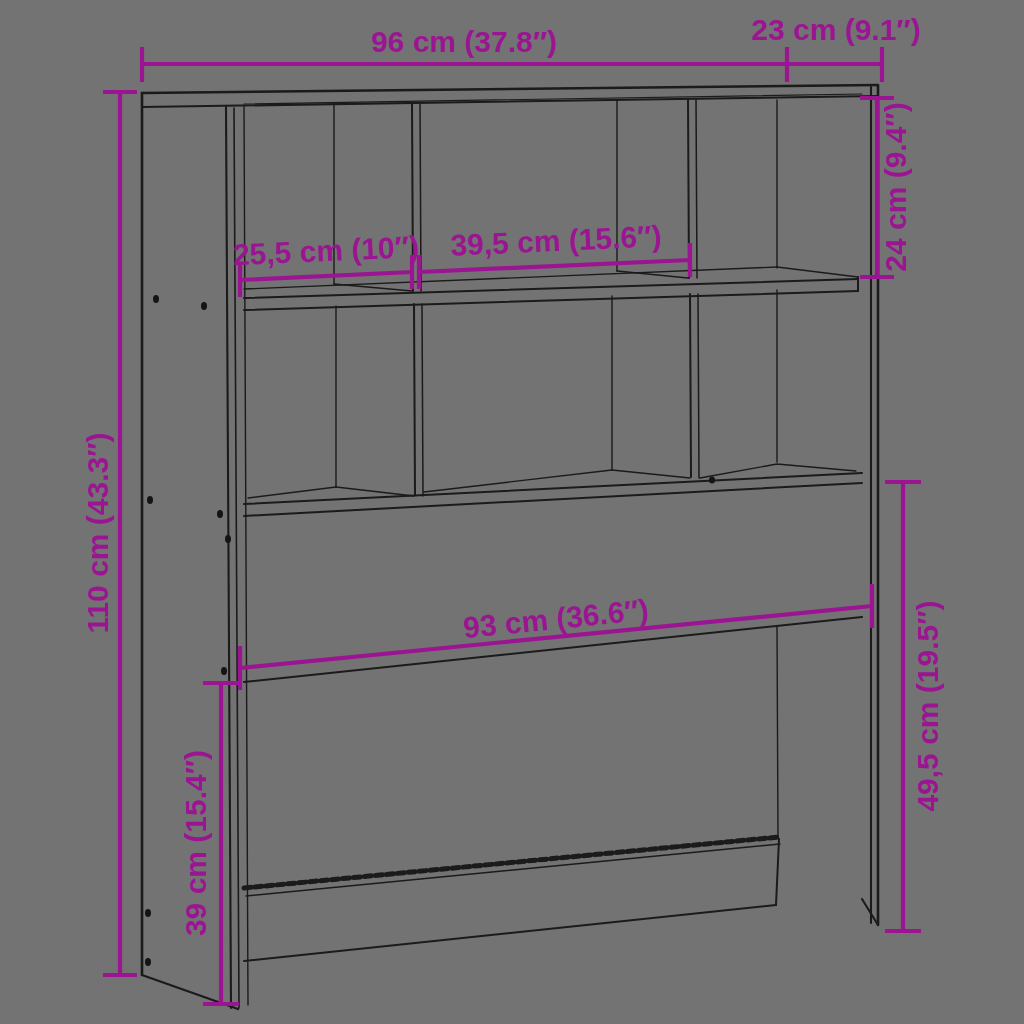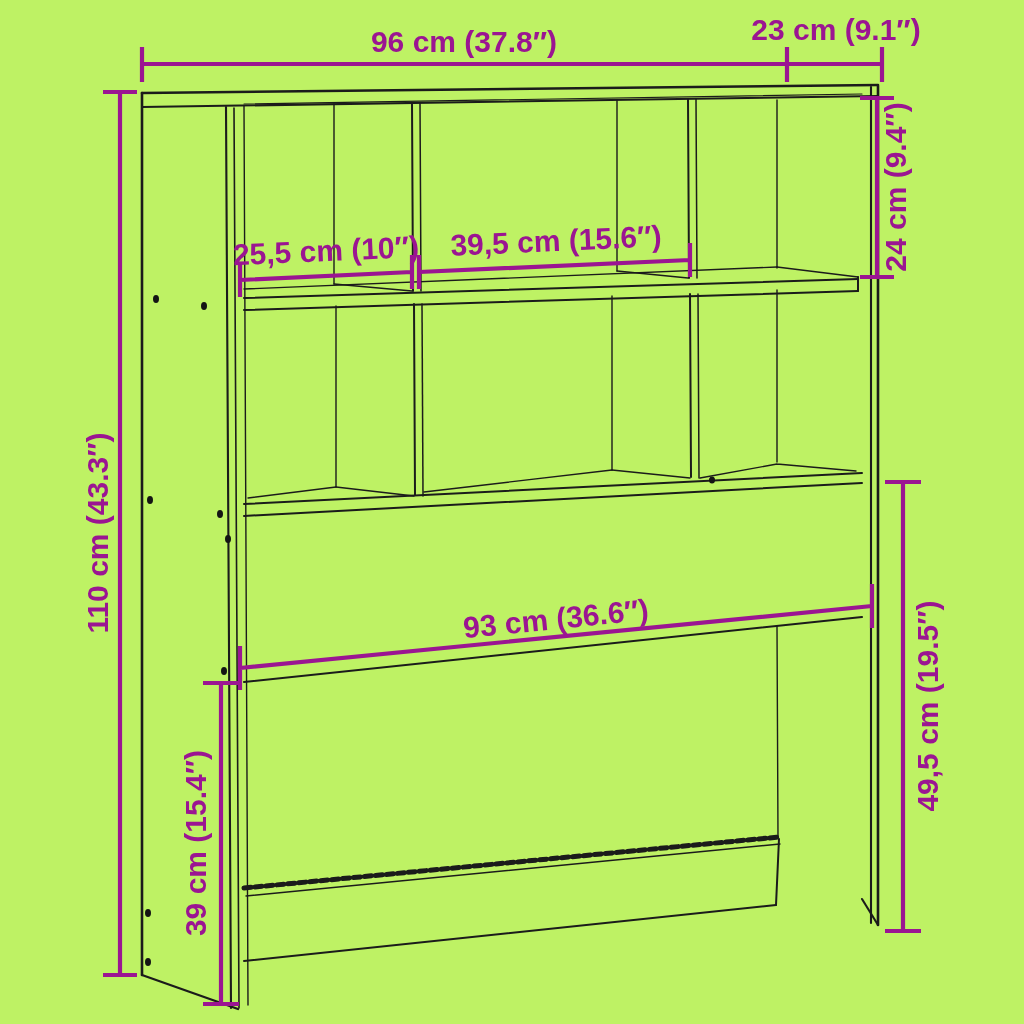--- a/index.html
+++ b/index.html
@@ -1,16 +1,16 @@
 <!DOCTYPE html>
 <html><head>
 <meta charset="utf-8">
 <style>
   html,body{margin:0;padding:0;background:#ffffff;}
-  .canvas{position:relative;width:1024px;height:1024px;background:#bef264;overflow:hidden;}
+  .canvas{position:relative;width:1024px;height:1024px;background:#737373;overflow:hidden;}
   svg{display:block;width:1024px;height:1024px;}
   .blk{stroke:#1b1b1b;fill:none;stroke-linecap:round;}
   .dim{stroke:#9B1592;fill:none;stroke-linecap:butt;}
   .dim-label{
     font-family:"Liberation Sans", sans-serif;
     font-weight:700;
     font-size:30px;
     fill:#9B1592;
     text-anchor:middle;
   }

